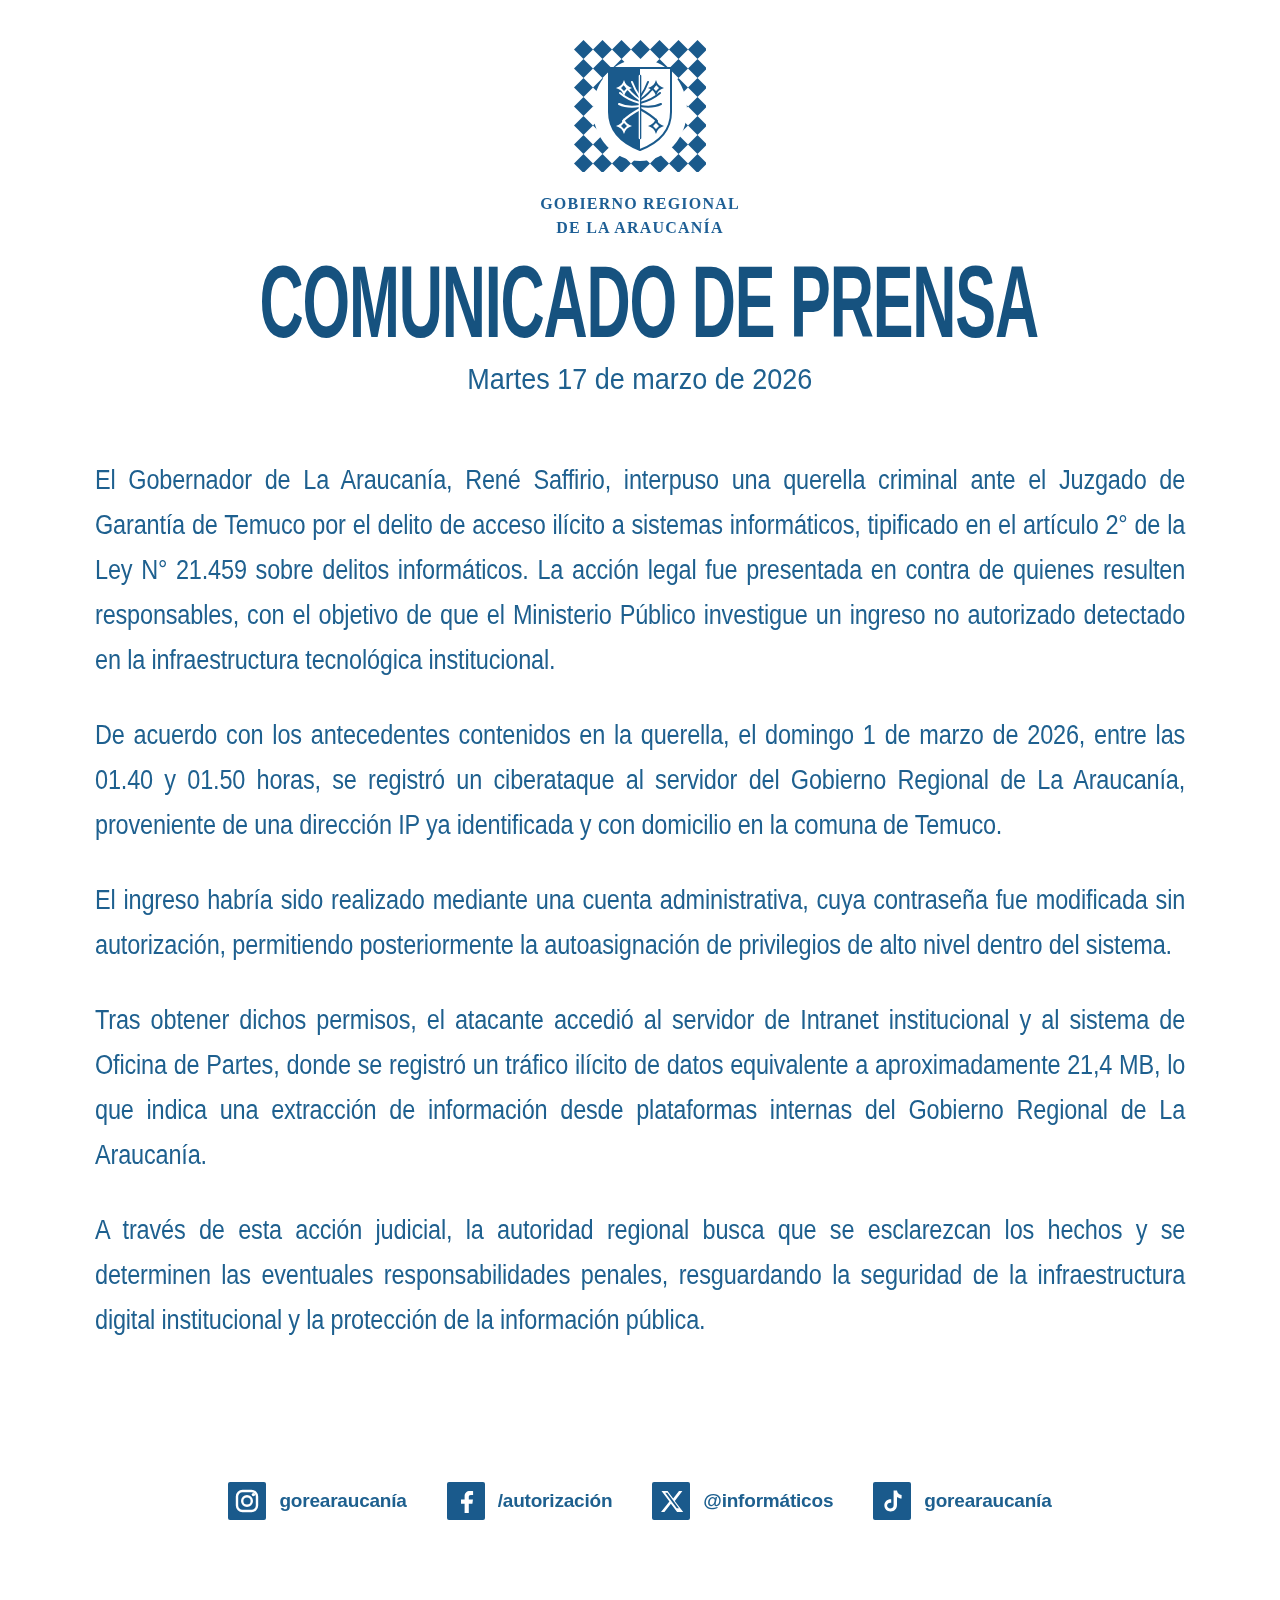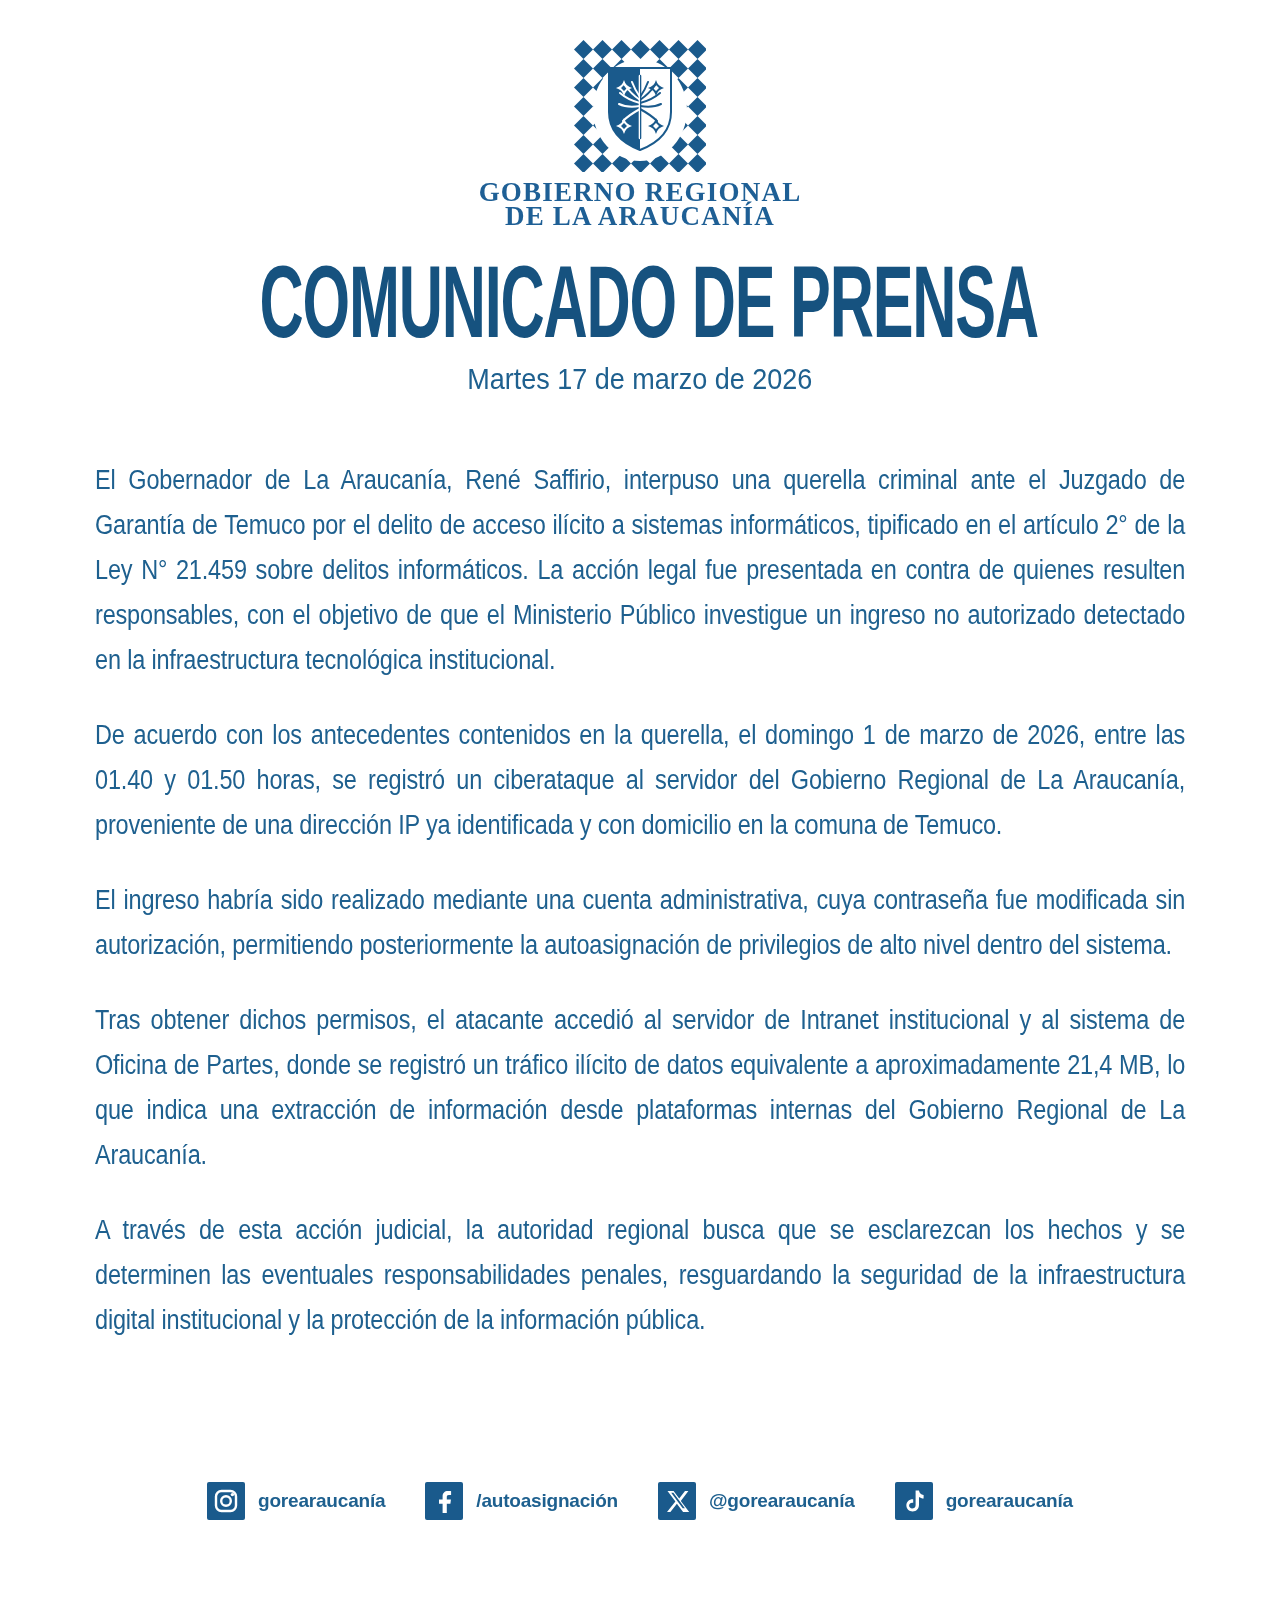--- a/index.html
+++ b/index.html
@@ -10,25 +10,25 @@
     overflow:hidden;
     font-family:"Liberation Sans", sans-serif;
   }
   
   .logo-wrap{
     position:absolute;top:40px;left:0;width:1280px;
     display:flex;flex-direction:column;align-items:center;
   }
   .emblem{width:132px;height:132px;display:block;}
   .org-name{
-    margin-top:8px;
+    margin-top:20px;
     text-align:center;
     font-family:"Liberation Serif", serif;
     font-weight:bold;
-    font-size:27px;line-height:24px;
+    font-size:16px;line-height:24px;
     letter-spacing:1.2px;
     color:#1e5f95;
   }
   
   .title-wrap{
     position:absolute;top:252px;left:0;width:1016px;
     text-align:center;white-space:nowrap;
   }
   .big-title{
     display:inline-block;
@@ -163,29 +163,29 @@
         <circle cx="25.4" cy="12.6" r="1.7" fill="#ffffff"></circle>
       </svg>
       <span class="social-handle">gorearaucanía</span>
     </div>
 
     <div class="social-item">
       <svg viewBox="0 0 38 38" aria-hidden="true">
         <rect width="38" height="38" rx="2" fill="#1a5a8c"></rect>
         <path fill="#ffffff" d="M21.8,31 v-9.3 h3.6 l0.55,-4.1 h-4.15 v-2.7 c0,-1.2 0.45,-2 2.1,-2 h2.2 V9.2 c-0.4,-0.05 -1.7,-0.17 -3.2,-0.17 c-3.2,0 -5.3,1.9 -5.3,5.5 v3.07 h-3.6 v4.1 h3.6 V31 Z"></path>
       </svg>
-      <span class="social-handle">/autoasignación</span>
+      <span class="social-handle">/autorización</span>
     </div>
 
     <div class="social-item">
       <svg viewBox="0 0 38 38" aria-hidden="true">
         <rect width="38" height="38" rx="2" fill="#1a5a8c"></rect>
         <path fill="#ffffff" d="M9.5,9 l7.9,10.6 L9,30 h3.4 l6.5,-8.3 6.2,8.3 h6.1 L22.8,18.9 30.4,9 h-3.4 l-5.8,7.5 L15.6,9 Z M13.2,10.8 h2.2 l11.5,15.4 h-2.2 Z" fill-rule="evenodd"></path>
       </svg>
-      <span class="social-handle">@gorearaucanía</span>
+      <span class="social-handle">@informáticos</span>
     </div>
 
 
     <div class="social-item">
       <svg viewBox="0 0 38 38" aria-hidden="true">
         <rect width="38" height="38" rx="2" fill="#1a5a8c"></rect>
         <path fill="#ffffff" d="M20.6,8.5 h3.4 c0.35,2.4 1.85,4.2 4.6,4.6 v3.5 c-1.8,-0.1 -3.3,-0.65 -4.6,-1.55 v7.75 c0,4 -2.7,6.7 -6.35,6.7 c-3.7,0 -6.3,-2.75 -6.3,-6.2 c0,-3.6 3,-6.4 6.85,-6.1 v3.6 c-0.3,-0.1 -0.65,-0.15 -1,-0.15 c-1.7,0 -3.1,1.3 -3.1,2.9 c0,1.65 1.4,2.9 3,2.9 c1.8,0 3.5,-1.2 3.5,-3.3 Z"></path>
       </svg>
       <span class="social-handle">gorearaucanía</span>
     </div>

